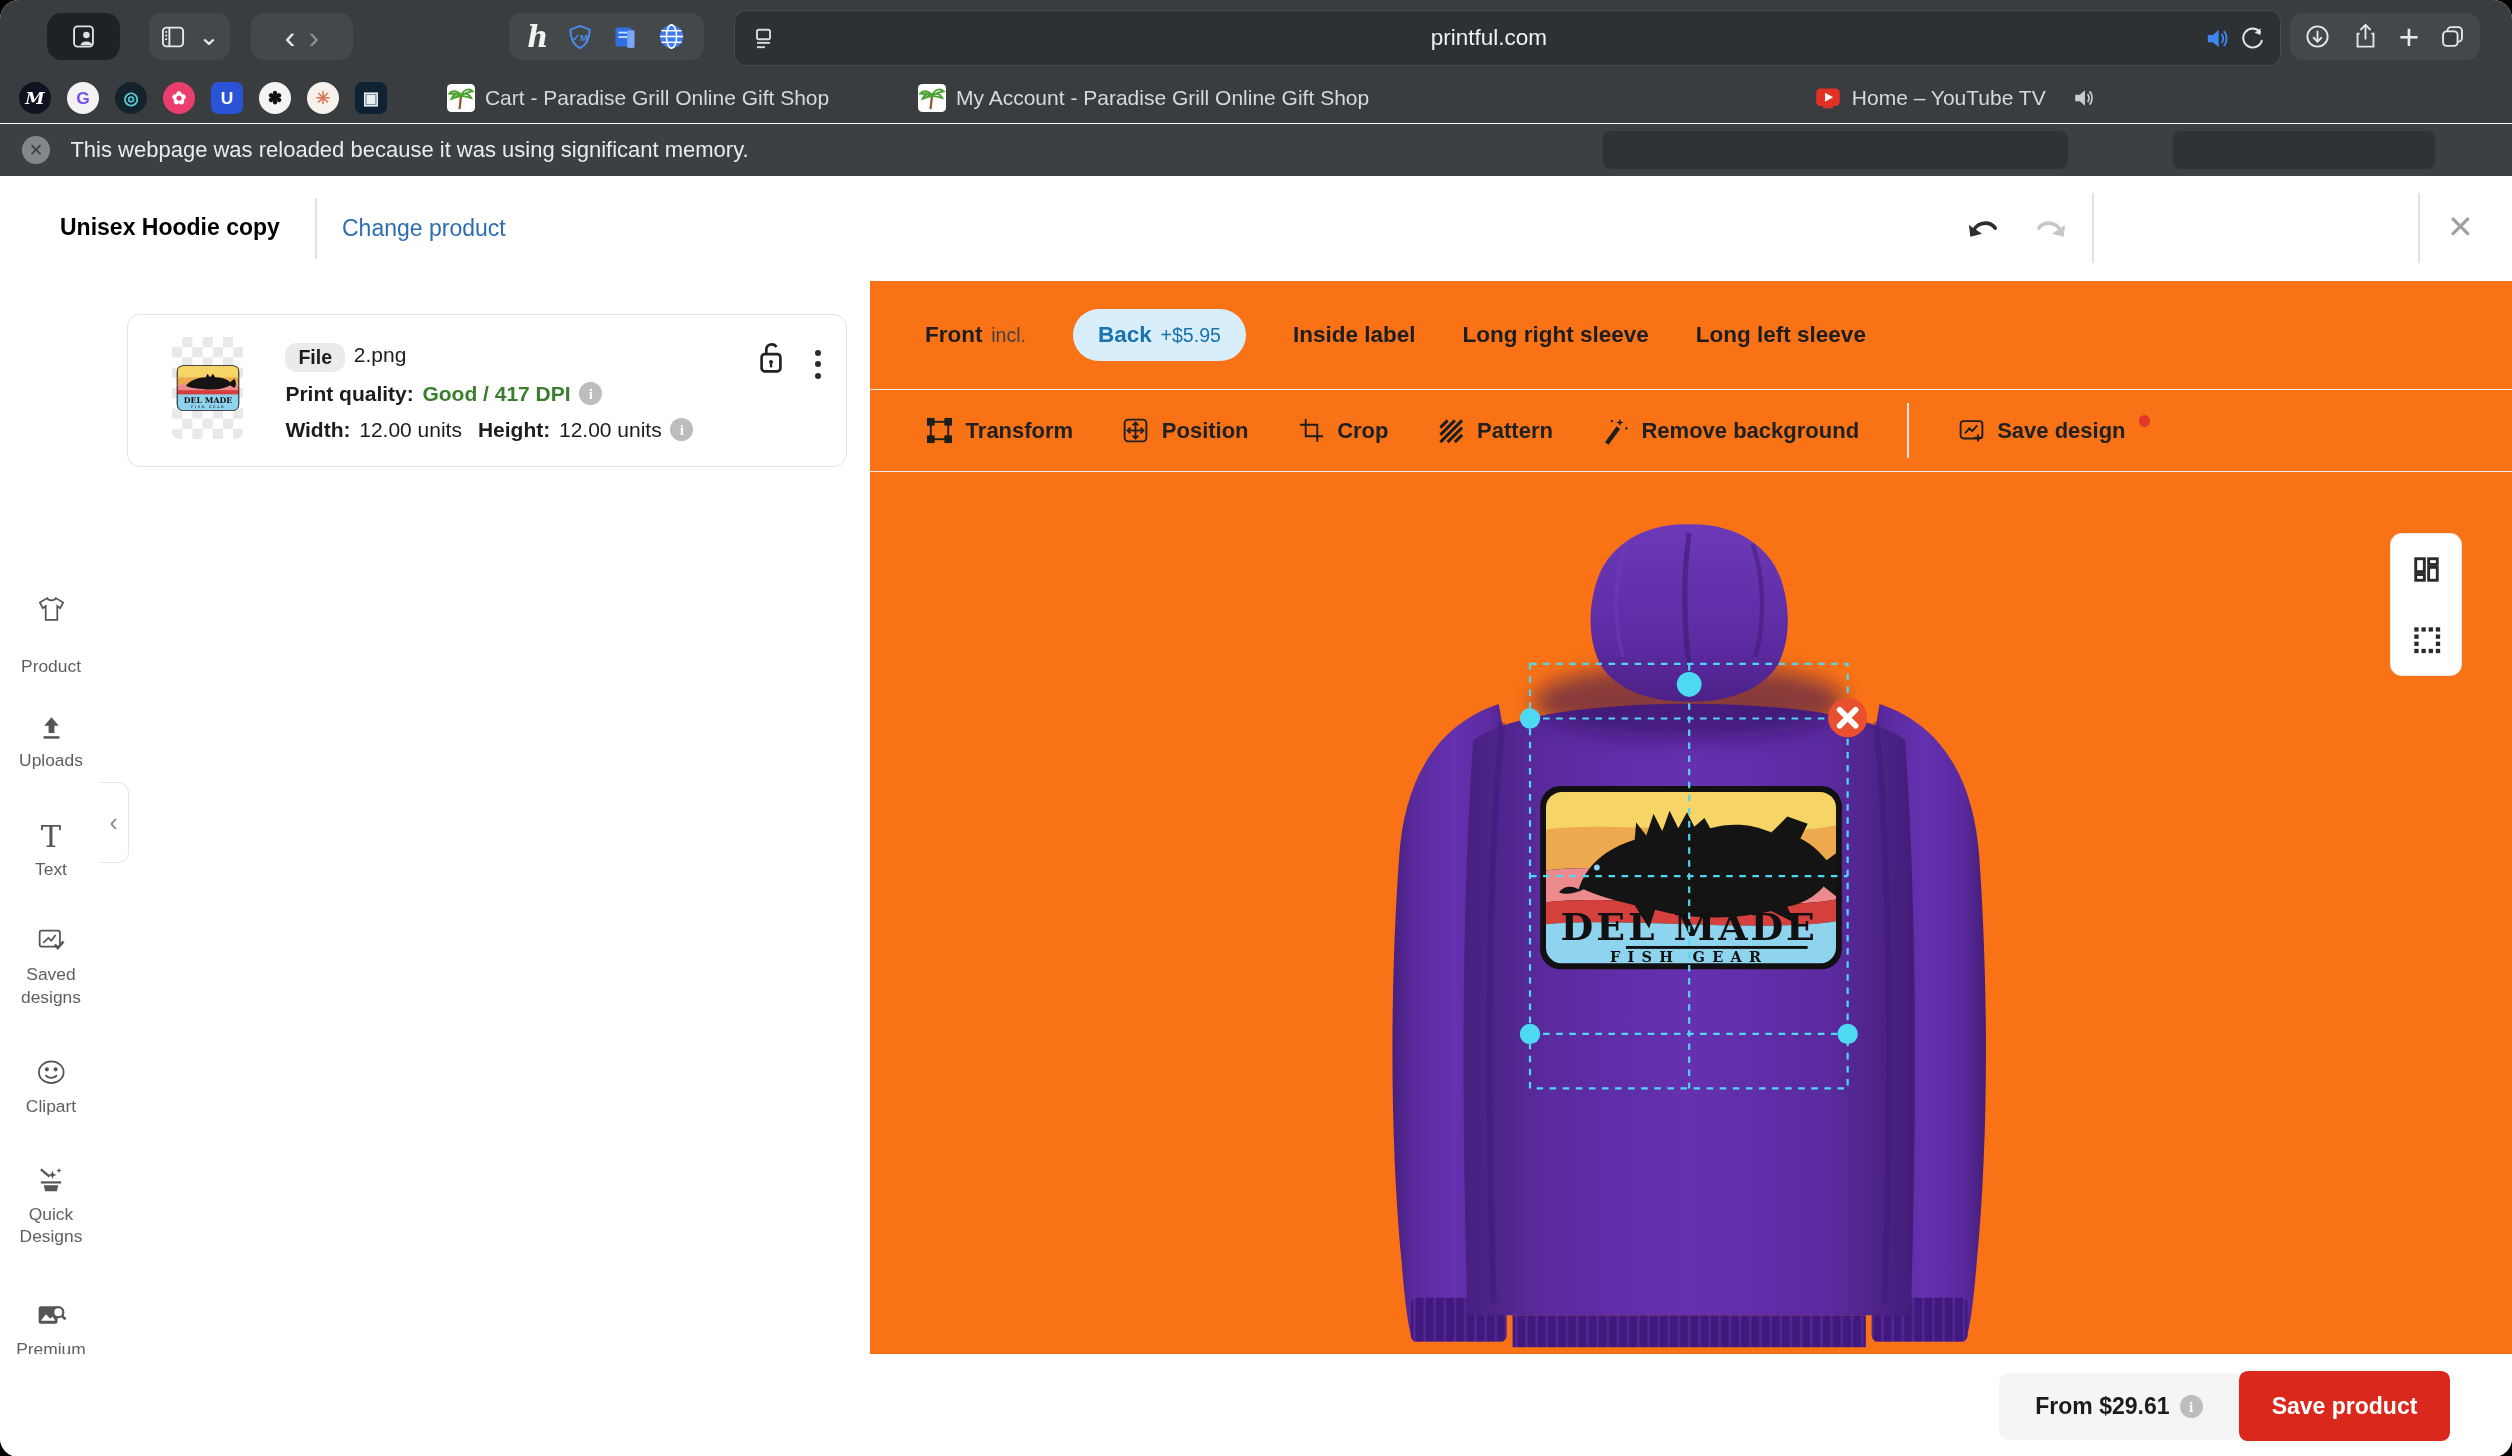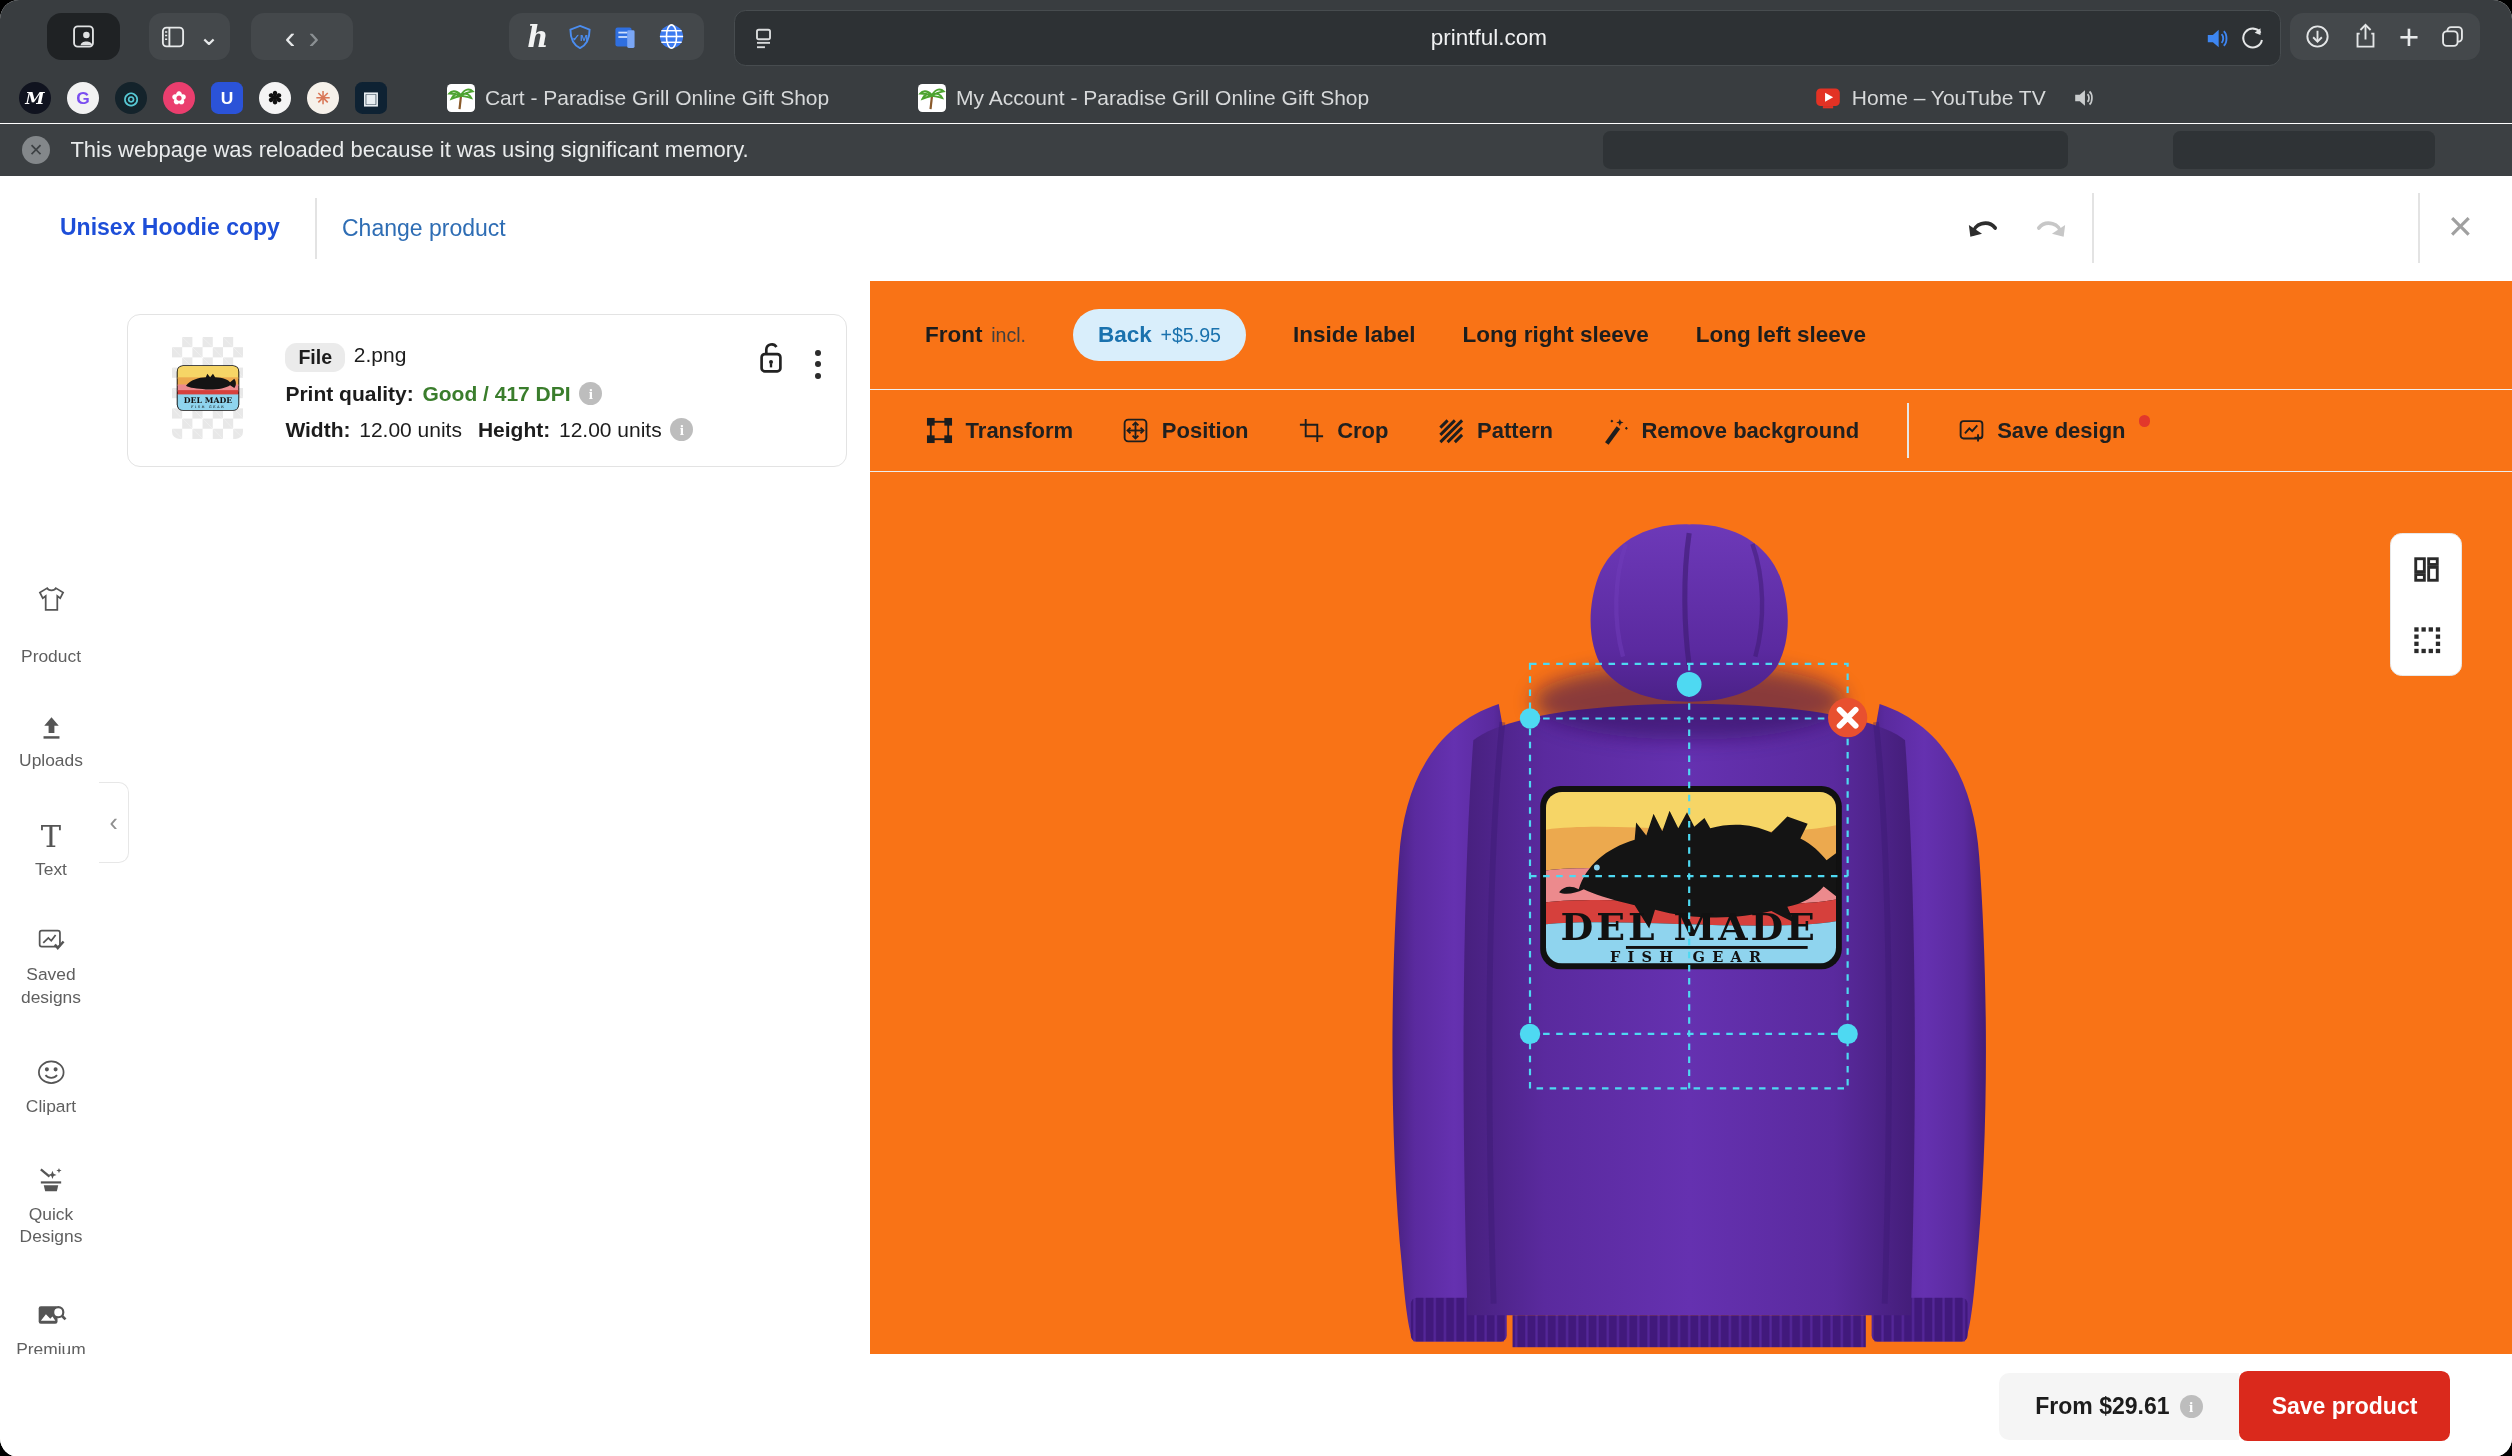--- a/index.html
+++ b/index.html
@@ -20,21 +20,21 @@
   .fav{width:32px;height:32px;border-radius:50%;background:#4b5053;display:flex;align-items:center;justify-content:center;font-size:17.4px;font-weight:bold;flex:0 0 auto;}
   .tab{display:flex;align-items:center;justify-content:center;gap:10.2px;color:#d7d9da;font-size:21px;height:44px;}
   .tab.active{background:#575b5e;border:0.7px solid #787c7f;border-radius:22px;color:#f3f4f4;}
   .tico{width:28px;height:28px;border-radius:4.4px;flex:0 0 auto;}
   
   #notice{left:0;top:124px;width:2512px;height:52px;background:#3c4043;color:#e9ebec;display:flex;align-items:center;font-size:22px;}
   .notice-x{width:28px;height:28px;border-radius:50%;background:#83878a;color:#3c4043;display:flex;align-items:center;justify-content:center;font-size:17.4px;margin:0 20.4px 0 22px;}
   .ghost{position:absolute;top:7.3px;height:38px;background:#2f3336;border-radius:7.3px;}
   
   #ed-header{left:0;top:176px;width:2512px;height:105px;background:#fff;border-bottom:0.7px solid #f0f0f0;}
-  .title{color:#1d4ed8;font-weight:bold;font-size:23px;}
+  .title{color:#000000;font-weight:bold;font-size:23px;}
   .link-blue{color:#2e6db4;font-size:23px;}
   .vdiv{position:absolute;width:1.5px;background:#e3e3e3;}
   #seg{left:2120px;top:196px;width:278px;height:64px;background:#e9e9e9;border-radius:8.7px;display:flex;}
   #seg .on{background:#fff;border:1.5px solid #d8d8d8;border-radius:8.7px;font-weight:bold;color:#1a1a1a;box-shadow:0 1.5px 4.4px rgba(0,0,0,.08);}
   #seg div{flex:1;display:flex;align-items:center;justify-content:center;font-size:22.5px;color:#5b5b5b;}
   
   #rail{left:0;top:281px;width:102px;height:1073px;background:#fff;border-right:0.7px solid #ececec;}
   .rail-item{position:absolute;left:0;width:102px;display:flex;flex-direction:column;align-items:center;gap:7.3px;color:#5f5f5f;}
   .rail-item .lbl{font-size:17.4px;text-align:center;width:94px;line-height:1.3;}
   .rail-item svg{stroke:#555;fill:none;stroke-width:2.4;}
@@ -218,21 +218,21 @@
     <div id="seg" class="abs">
       <div class="on">Design</div>
       <div>Mockups</div>
     </div>
     <span class="vdiv" style="left:2418px;top:17.4px;height:70px;"></span>
     <span class="x-close abs" style="left:2447px;top:32px;">✕</span>
   </div>
 
   <div id="rail" class="abs">
 
-    <div class="rail-item" style="top:304px;gap:32px;">
+    <div class="rail-item" style="top:314px;gap:32px;">
       <svg width="29" height="28" viewBox="0 0 40 38">
           <path d="M14 4 L4 10 L8 18 L12 15 L12 34 L28 34 L28 15 L32 18 L36 10 L26 4 C24 8 16 8 14 4 Z"></path>
         </svg>
       <span class="lbl">Product</span>
     </div>
     <div class="rail-item" style="top:433px;">
       <svg width="29" height="28" viewBox="0 0 40 38">
           <polygon points="20,4 30,16 24,16 24,26 16,26 16,16 10,16" fill="#555" stroke="none"></polygon>
           <line x1="9" y1="32" x2="31" y2="32" stroke-width="3.4"></line>
         </svg>

